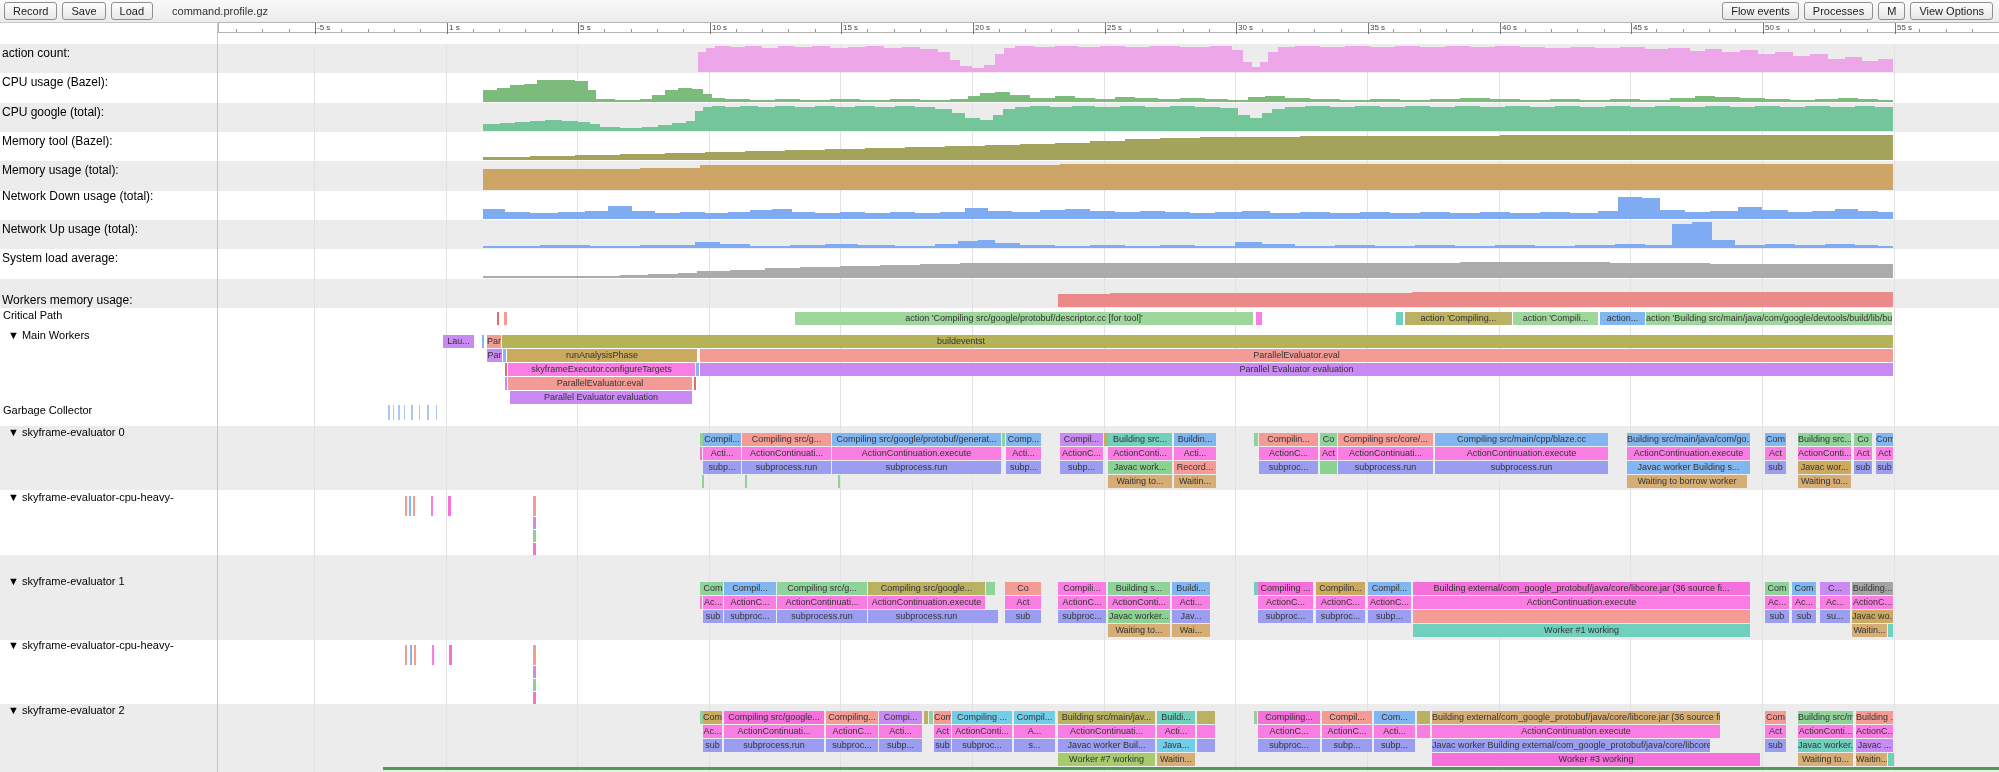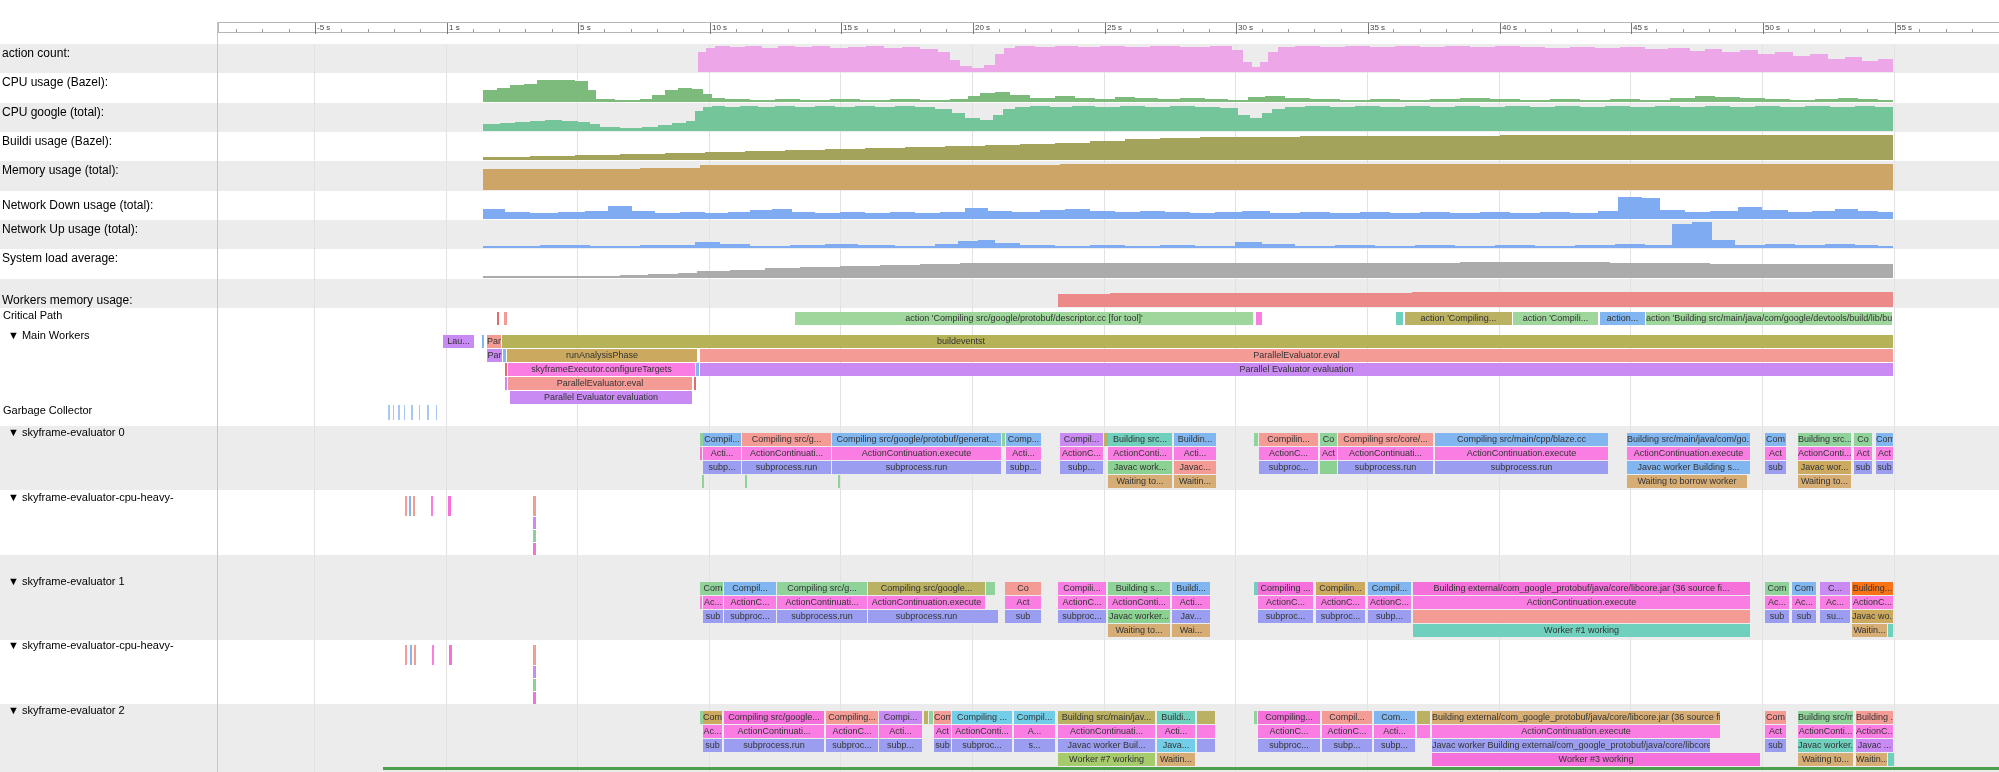--- a/index.html
+++ b/index.html
@@ -27,20 +27,36 @@
   .chart-label{position:absolute;left:2px;font-size:12px;color:#000;white-space:nowrap;z-index:5;}
   .side-label{position:absolute;font-size:11px;color:#000;white-space:nowrap;z-index:5;}
   .cbar{position:absolute;z-index:2;}
   .tbar{position:absolute;z-index:3;font-size:9px;color:#333;text-align:center;
         overflow:hidden;white-space:nowrap;box-sizing:border-box;}
 </style>
 </head>
 <body>
 
 <div id="stage">
+  <div id="toolbar">
+    <div class="tb-group tb-left">
+      <span id="tb-left-btns" style="display: flex; gap: 5px;">
+          <div class="tb-btn">Record</div>
+          <div class="tb-btn">Save</div>
+          <div class="tb-btn">Load</div>
+        </span>
+      <span class="tb-file">command.profile.gz</span>
+    </div>
+    <div class="tb-group tb-right" id="tb-right-btns">
+        <div class="tb-btn">Flow events</div>
+        <div class="tb-btn">Processes</div>
+        <div class="tb-btn">M</div>
+        <div class="tb-btn">View Options</div>
+      </div>
+  </div>
 
   <div id="ruler">
       <div class="tick-major" style="left: 96px;"></div>
       <div class="tick-label" style="left: 98px;">-5 s</div>
       <div class="tick-major" style="left: 228px;"></div>
       <div class="tick-label" style="left: 230px;">1 s</div>
       <div class="tick-major" style="left: 359px;"></div>
       <div class="tick-label" style="left: 361px;">5 s</div>
       <div class="tick-major" style="left: 491px;"></div>
       <div class="tick-label" style="left: 493px;">10 s</div>
@@ -145,23 +161,23 @@
       <div class="gridline" style="left: 1367px;"></div>
       <div class="gridline" style="left: 1499px;"></div>
       <div class="gridline" style="left: 1630px;"></div>
       <div class="gridline" style="left: 1762px;"></div>
       <div class="gridline" style="left: 1894px;"></div>
     </div>
   <div id="label-layer">
       <div class="chart-label" style="top: 46px;">action count:</div>
       <div class="chart-label" style="top: 75.3px;">CPU usage (Bazel):</div>
       <div class="chart-label" style="top: 104.7px;">CPU google (total):</div>
-      <div class="chart-label" style="top: 134px;">Buildi usage (Bazel):</div>
+      <div class="chart-label" style="top: 134px;">Memory tool (Bazel):</div>
       <div class="chart-label" style="top: 163.3px;">Memory usage (total):</div>
-      <div class="chart-label" style="top: 198px;">Network Down usage (total):</div>
+      <div class="chart-label" style="top: 189px;">Network Down usage (total):</div>
       <div class="chart-label" style="top: 222px;">Network Up usage (total):</div>
       <div class="chart-label" style="top: 251.3px;">System load average:</div>
       <div class="chart-label" style="top: 293px;">Workers memory usage:</div>
       <div class="side-label" style="left: 3px; top: 309px;">Critical Path</div>
       <div class="side-label" style="left: 8px; top: 329px;">▼  Main Workers</div>
       <div class="side-label" style="left: 3px; top: 404px;">Garbage Collector</div>
       <div class="side-label" style="left: 8px; top: 426px;">▼  skyframe-evaluator 0</div>
       <div class="side-label" style="left: 8px; top: 491px;">▼  skyframe-evaluator-cpu-heavy-</div>
       <div class="side-label" style="left: 8px; top: 575px;">▼  skyframe-evaluator 1</div>
       <div class="side-label" style="left: 8px; top: 639px;">▼  skyframe-evaluator-cpu-heavy-</div>
@@ -624,21 +640,21 @@
       <div class="tbar" style="left: 1765px; top: 447px; width: 21px; height: 13px; line-height: 13px; background: rgb(249, 125, 226);">Act</div>
       <div class="tbar" style="left: 1798px; top: 447px; width: 53px; height: 13px; line-height: 13px; background: rgb(249, 125, 226);">ActionConti...</div>
       <div class="tbar" style="left: 1854px; top: 447px; width: 18px; height: 13px; line-height: 13px; background: rgb(249, 125, 226);">Act</div>
       <div class="tbar" style="left: 1876px; top: 447px; width: 17px; height: 13px; line-height: 13px; background: rgb(249, 125, 226);">Act</div>
       <div class="tbar" style="left: 703px; top: 461px; width: 38px; height: 13px; line-height: 13px; background: rgb(155, 158, 240);">subp...</div>
       <div class="tbar" style="left: 742px; top: 461px; width: 89px; height: 13px; line-height: 13px; background: rgb(155, 158, 240);">subprocess.run</div>
       <div class="tbar" style="left: 832px; top: 461px; width: 169px; height: 13px; line-height: 13px; background: rgb(155, 158, 240);">subprocess.run</div>
       <div class="tbar" style="left: 1006px; top: 461px; width: 35px; height: 13px; line-height: 13px; background: rgb(155, 158, 240);">subp...</div>
       <div class="tbar" style="left: 1060px; top: 461px; width: 43px; height: 13px; line-height: 13px; background: rgb(155, 158, 240);">subp...</div>
       <div class="tbar" style="left: 1108px; top: 461px; width: 64px; height: 13px; line-height: 13px; background: rgb(139, 209, 145);">Javac work...</div>
-      <div class="tbar" style="left: 1174px; top: 461px; width: 42px; height: 13px; line-height: 13px; background: rgb(245, 155, 149);">Javac...</div>
+      <div class="tbar" style="left: 1174px; top: 461px; width: 42px; height: 13px; line-height: 13px; background: rgb(245, 155, 149);">Record...</div>
       <div class="tbar" style="left: 1259px; top: 461px; width: 59px; height: 13px; line-height: 13px; background: rgb(155, 158, 240);">subproc...</div>
       <div class="tbar" style="left: 1320px; top: 461px; width: 17px; height: 13px; line-height: 13px; background: rgb(139, 209, 145);"></div>
       <div class="tbar" style="left: 1338px; top: 461px; width: 95px; height: 13px; line-height: 13px; background: rgb(155, 158, 240);">subprocess.run</div>
       <div class="tbar" style="left: 1435px; top: 461px; width: 173px; height: 13px; line-height: 13px; background: rgb(155, 158, 240);">subprocess.run</div>
       <div class="tbar" style="left: 1627px; top: 461px; width: 123px; height: 13px; line-height: 13px; background: rgb(130, 182, 240);">Javac worker Building s...</div>
       <div class="tbar" style="left: 1765px; top: 461px; width: 21px; height: 13px; line-height: 13px; background: rgb(155, 158, 240);">sub</div>
       <div class="tbar" style="left: 1798px; top: 461px; width: 53px; height: 13px; line-height: 13px; background: rgb(203, 170, 96);">Javac wor...</div>
       <div class="tbar" style="left: 1854px; top: 461px; width: 18px; height: 13px; line-height: 13px; background: rgb(155, 158, 240);">sub</div>
       <div class="tbar" style="left: 1876px; top: 461px; width: 17px; height: 13px; line-height: 13px; background: rgb(155, 158, 240);">sub</div>
       <div class="tbar" style="left: 702px; top: 475px; width: 2px; height: 13px; line-height: 13px; background: rgb(143, 211, 155);"></div>
@@ -668,21 +684,21 @@
       <div class="tbar" style="left: 1108px; top: 582px; width: 62px; height: 13px; line-height: 13px; background: rgb(143, 211, 155);">Building s...</div>
       <div class="tbar" style="left: 1172px; top: 582px; width: 38px; height: 13px; line-height: 13px; background: rgb(130, 182, 240);">Buildi...</div>
       <div class="tbar" style="left: 1254px; top: 582px; width: 4px; height: 13px; line-height: 13px; background: rgb(111, 208, 189);"></div>
       <div class="tbar" style="left: 1258px; top: 582px; width: 55px; height: 13px; line-height: 13px; background: rgb(245, 112, 218);">Compiling ...</div>
       <div class="tbar" style="left: 1316px; top: 582px; width: 49px; height: 13px; line-height: 13px; background: rgb(203, 170, 96);">Compilin...</div>
       <div class="tbar" style="left: 1368px; top: 582px; width: 43px; height: 13px; line-height: 13px; background: rgb(130, 182, 240);">Compil...</div>
       <div class="tbar" style="left: 1413px; top: 582px; width: 337px; height: 13px; line-height: 13px; background: rgb(245, 112, 218);">Building external/com_google_protobuf/java/core/libcore.jar (36 source fi...</div>
       <div class="tbar" style="left: 1765px; top: 582px; width: 24px; height: 13px; line-height: 13px; background: rgb(143, 211, 155);">Com</div>
       <div class="tbar" style="left: 1792px; top: 582px; width: 24px; height: 13px; line-height: 13px; background: rgb(130, 182, 240);">Com</div>
       <div class="tbar" style="left: 1820px; top: 582px; width: 30px; height: 13px; line-height: 13px; background: rgb(201, 138, 243);">C...</div>
-      <div class="tbar" style="left: 1852px; top: 582px; width: 41px; height: 13px; line-height: 13px; background: #f97316;">Building...</div>
+      <div class="tbar" style="left: 1852px; top: 582px; width: 41px; height: 13px; line-height: 13px; background: #a3a3a3;">Building...</div>
       <div class="tbar" style="left: 700px; top: 596px; width: 2px; height: 13px; line-height: 13px; background: rgb(249, 125, 226);"></div>
       <div class="tbar" style="left: 703px; top: 596px; width: 20px; height: 13px; line-height: 13px; background: rgb(249, 125, 226);">Ac...</div>
       <div class="tbar" style="left: 724px; top: 596px; width: 52px; height: 13px; line-height: 13px; background: rgb(249, 125, 226);">ActionC...</div>
       <div class="tbar" style="left: 777px; top: 596px; width: 90px; height: 13px; line-height: 13px; background: rgb(249, 125, 226);">ActionContinuati...</div>
       <div class="tbar" style="left: 868px; top: 596px; width: 117px; height: 13px; line-height: 13px; background: rgb(249, 125, 226);">ActionContinuation.execute</div>
       <div class="tbar" style="left: 1005px; top: 596px; width: 36px; height: 13px; line-height: 13px; background: rgb(249, 125, 226);">Act</div>
       <div class="tbar" style="left: 1058px; top: 596px; width: 48px; height: 13px; line-height: 13px; background: rgb(249, 125, 226);">ActionC...</div>
       <div class="tbar" style="left: 1108px; top: 596px; width: 62px; height: 13px; line-height: 13px; background: rgb(249, 125, 226);">ActionConti...</div>
       <div class="tbar" style="left: 1172px; top: 596px; width: 38px; height: 13px; line-height: 13px; background: rgb(249, 125, 226);">Acti...</div>
       <div class="tbar" style="left: 1258px; top: 596px; width: 55px; height: 13px; line-height: 13px; background: rgb(249, 125, 226);">ActionC...</div>

